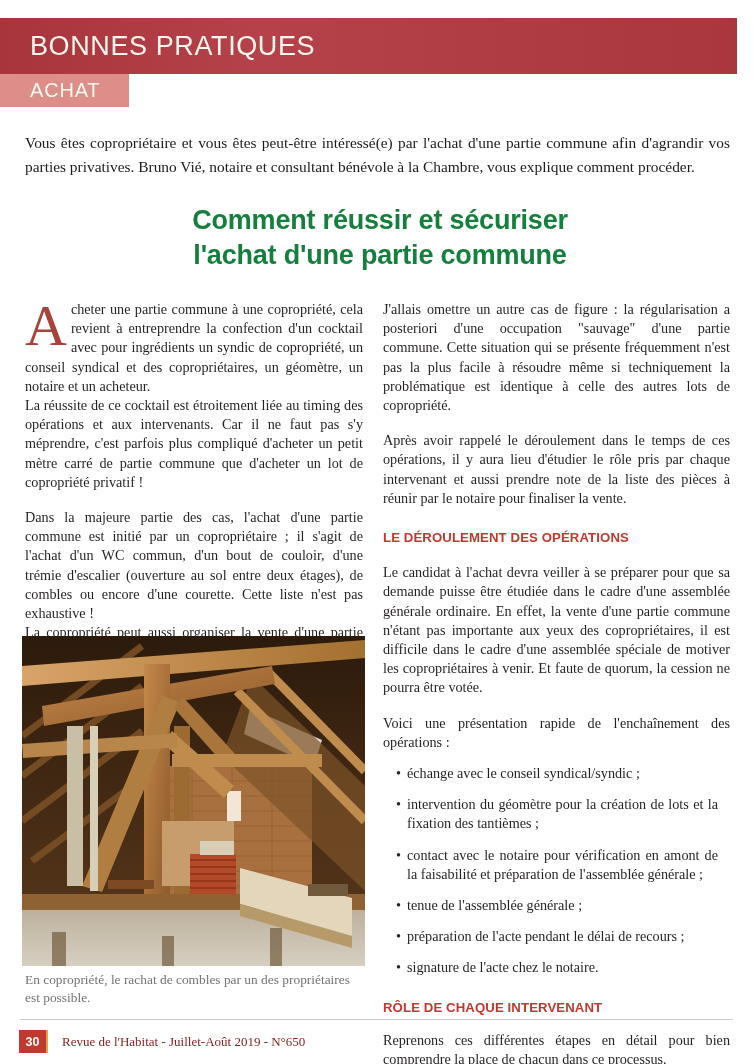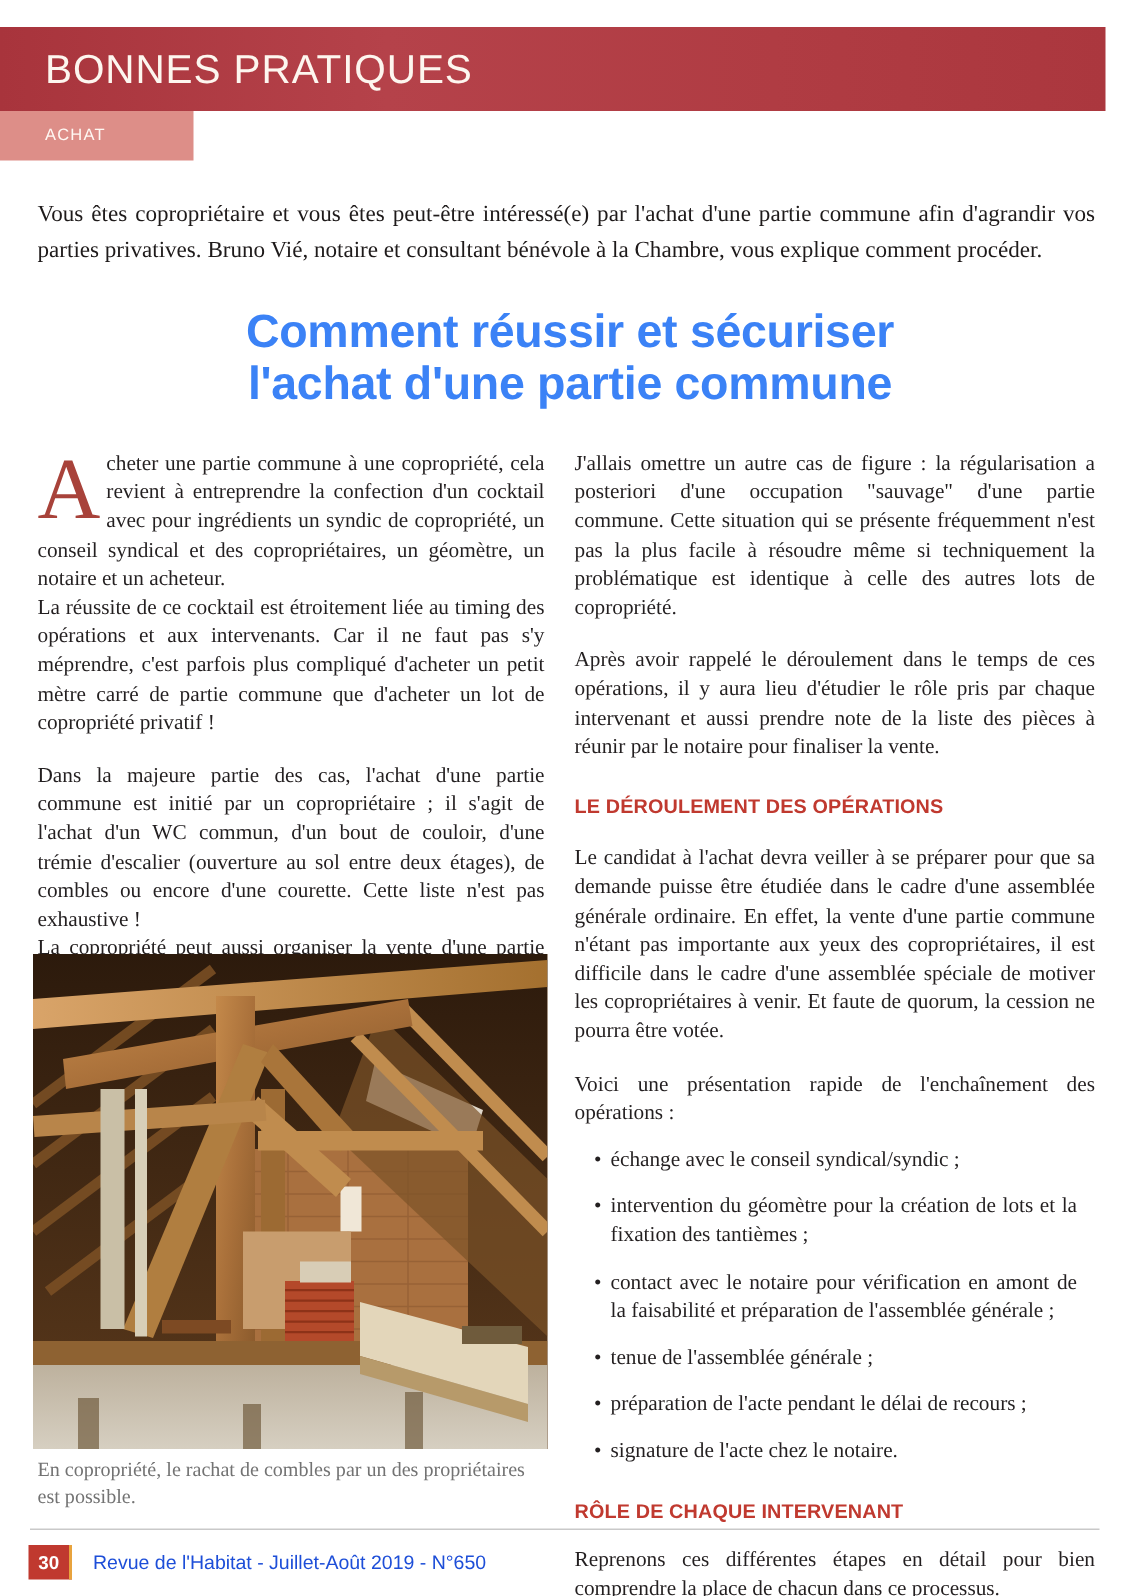--- a/index.html
+++ b/index.html
@@ -43,21 +43,21 @@
     top: 74px;
     width: 129px;
     height: 33px;
     background: #dd8e88;
   }
   .subheader-label {
     position: absolute;
     left: 30px;
     top: 81px;
     font-family: "Liberation Sans", sans-serif;
-    font-size: 11px;
+    font-size: 20px;
     letter-spacing: 0.8px;
     color: #fff8f3;
     line-height: 18px;
     white-space: nowrap;
   }
 
   
   .intro {
     position: absolute;
     left: 25px;
@@ -71,23 +71,23 @@
 
   
   .main-title {
     position: absolute;
     left: 100px;
     top: 203px;
     width: 560px;
     text-align: center;
     font-family: "Liberation Sans", sans-serif;
     font-weight: bold;
-    font-size: 31px;
+    font-size: 27px;
     line-height: 35px;
-    color: #3b82f6;
+    color: #15803d;
     letter-spacing: -0.2px;
   }
   .main-title .ln2 { display: block; }
 
   
   .col {
     position: absolute;
     font-size: 14.2px;
     line-height: 19.2px;
     text-align: justify;
@@ -192,23 +192,23 @@
     font-weight: bold;
     color: #ffffff;
     display: flex;
     align-items: center;
     justify-content: center;
   }
   .footer-text {
     position: absolute;
     left: 62px;
     top: 1034px;
-    font-family: Liberation Sans, sans-serif;
+    font-family: Liberation Serif, serif;
     font-size: 13px;
-    color: #1d4ed8;
+    color: #7f1d1d;
     white-space: nowrap;
   }
 </style>
 </head>
 <body>
 
 <div class="header-band"></div>
 <div class="header-title">BONNES PRATIQUES</div>
 <div class="subheader-band"></div>
 <div class="subheader-label">ACHAT</div>

